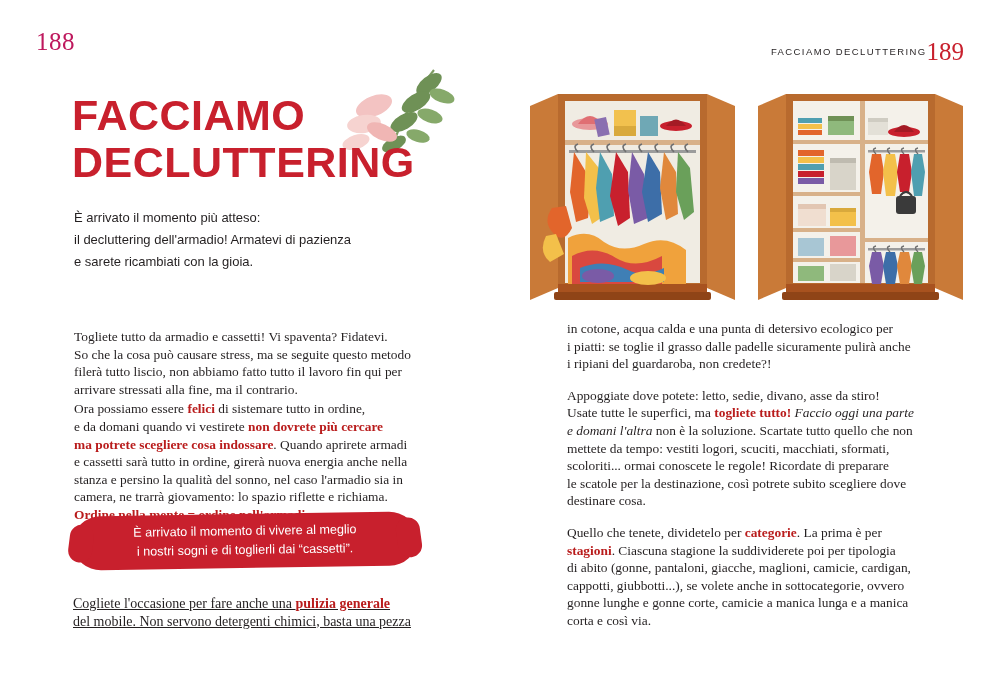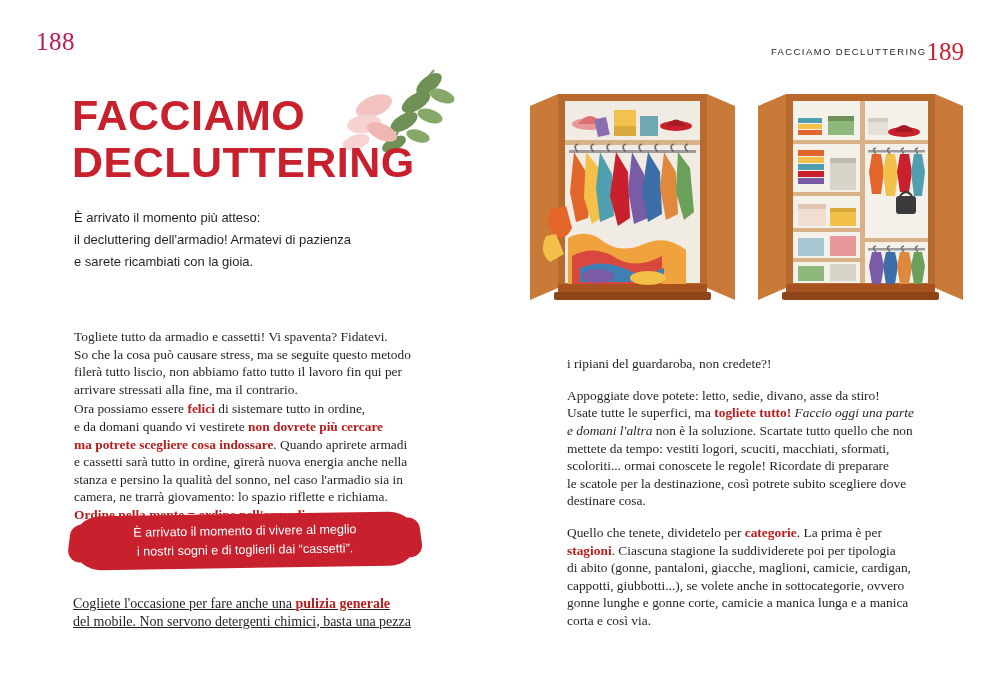--- a/index.html
+++ b/index.html
@@ -426,22 +426,22 @@
           <path d="M120 164 q-5 -5 0 -6"></path>
             <path d="M134 164 q-5 -5 0 -6"></path>
           <path d="M148 164 q-5 -5 0 -6"></path>
             <path d="M162 164 q-5 -5 0 -6"></path>
         </g>
       </svg>
     </div>
 
     <div class="body-right">
       <p>
-        <br>
-        <br>
+        <span>in cotone, acqua calda e una punta di detersivo ecologico per</span><br>
+        <span>i piatti: se toglie il grasso dalle padelle sicuramente pulirà anche</span><br>
         <span>i ripiani del guardaroba, non credete?!</span>
       </p>
       <p class="gap">
         <span>Appoggiate dove potete: letto, sedie, divano, asse da stiro!</span><br>
         <span>Usate tutte le superfici, ma </span><span class="redb">togliete tutto!</span><span class="ital"> Faccio oggi una parte</span><br>
         <span class="ital">e domani l'altra</span><span> non è la soluzione. Scartate tutto quello che non</span><br>
         <span>mettete da tempo: vestiti logori, scuciti, macchiati, sformati,</span><br>
         <span>scoloriti... ormai conoscete le regole! Ricordate di preparare</span><br>
         <span>le scatole per la destinazione, così potrete subito scegliere dove</span><br>
         <span>destinare cosa.</span>

